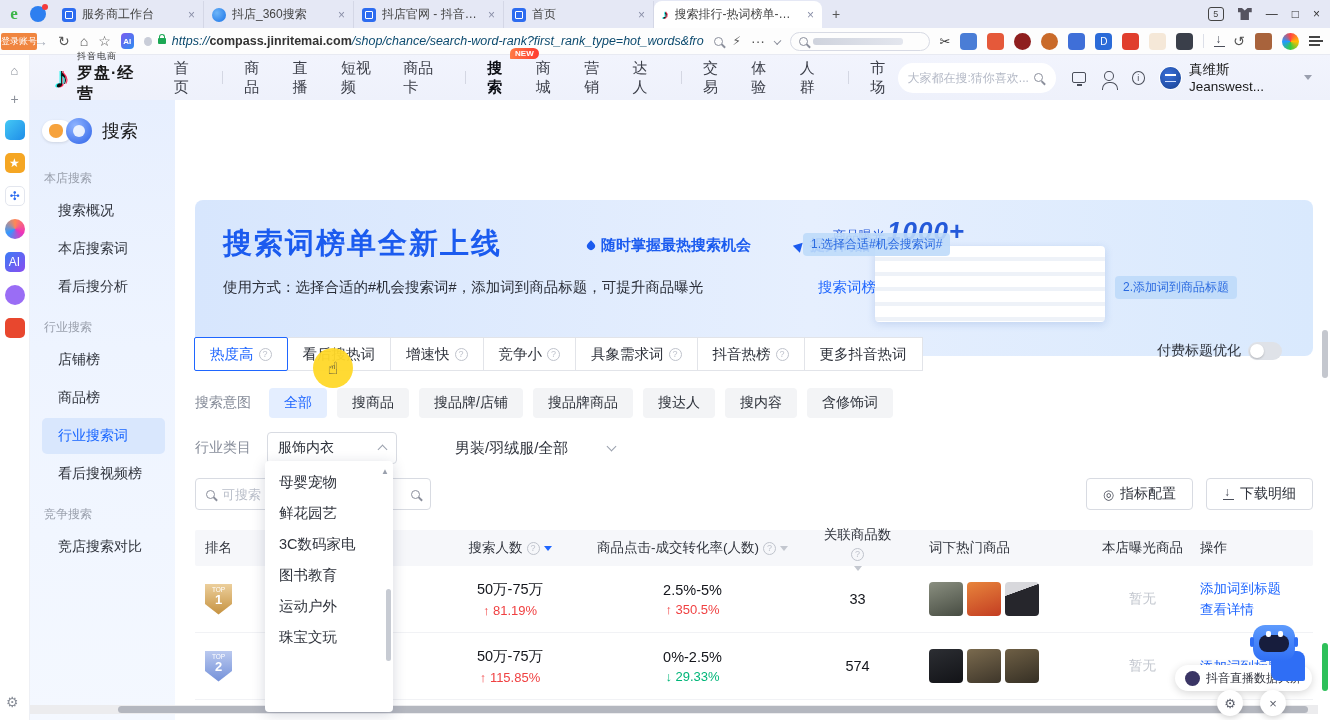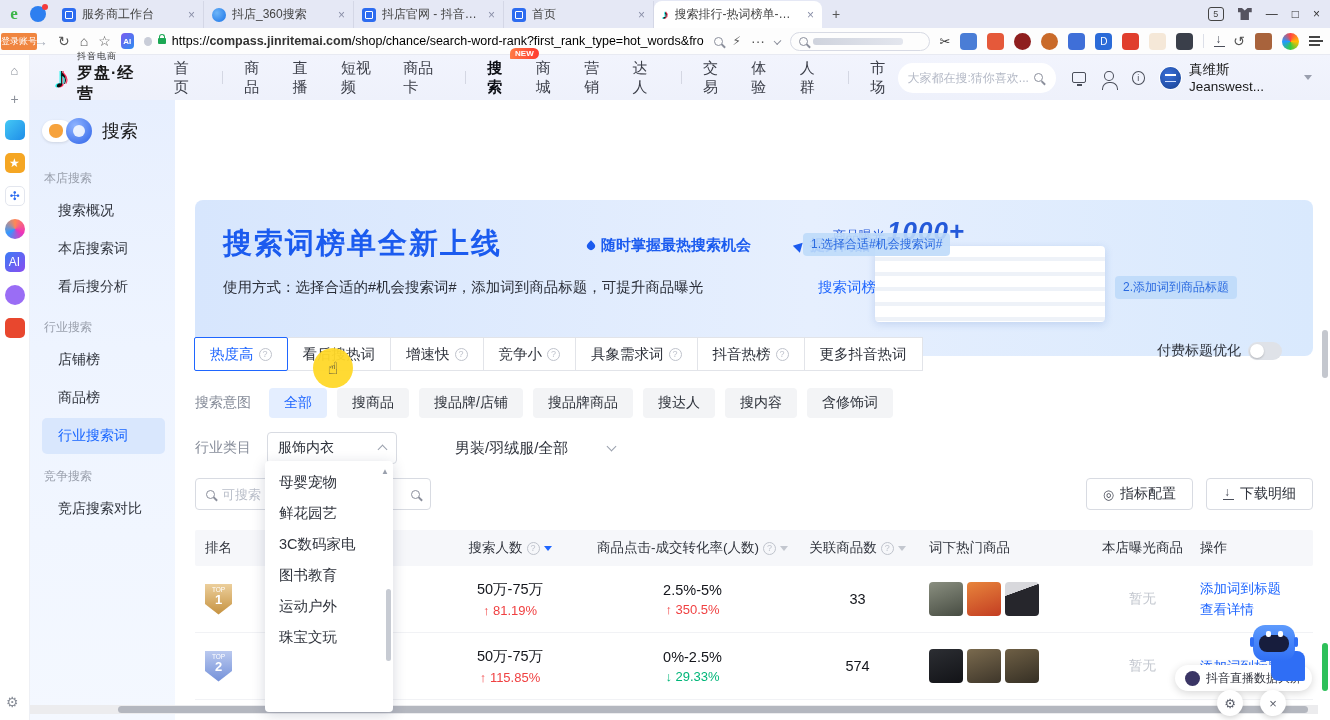--- a/index.html
+++ b/index.html
@@ -24,21 +24,21 @@
   .winglyph { font-size:12px; color:#333; }
   .login-badge { position:absolute; left:1px; top:17px; background:#f0853f; color:#fff; font-size:9px; padding:2px 0; border-radius:2px; z-index:50;margin-top:16px; }
 
   #addressbar { position:absolute; left:0; top:28px; width:1330px; height:27px; background:#fdfdfd; display:flex; align-items:center; gap:10px; padding:0 10px; border-bottom:1px solid #e8eaf2; }
   .nav-g { font-size:14px; color:#555; }
   .ai-sq { width:16px; height:16px; border-radius:4px; background:linear-gradient(135deg,#7b5cf0,#2d8cf0); color:#fff; font-size:8px; font-weight:bold; display:flex; align-items:center; justify-content:center; }
   .urlbox { display:flex; align-items:center; gap:6px; flex:none; width:560px; font-size:12.5px; }
   .sitedot { width:9px; height:9px; border-radius:50%; background:#c9cdd8; }
   .lock { width:8px; height:6px; background:#1ca854; border-radius:1px; position:relative; flex:none; }
   .lock::before { content:""; position:absolute; top:-4px; left:1px; width:4px; height:3px; border:1.5px solid #1ca854; border-bottom:none; border-radius:3px 3px 0 0; }
-  .u-dim { color:#000000; } .u-host { color:#333; font-weight:bold; }
+  .u-dim { color:#0c4a6e;font-style:italic; } .u-host { color:#333; font-weight:bold; }
   .mag { width:9px; height:9px; border:1.5px solid #8b8f9c; border-radius:50%; position:relative; flex:none; }
   .mag::after { content:""; position:absolute; width:5px; height:1.5px; background:#8b8f9c; transform:rotate(45deg); right:-4px; bottom:-2px; }
   .chev { width:6px; height:6px; border-right:1.5px solid #8b8f9c; border-bottom:1.5px solid #8b8f9c; transform:rotate(45deg); }
   .mini-search { width:170px; height:19px; border:1px solid #d7dae4; border-radius:10px; display:flex; align-items:center; gap:5px; padding:0 8px; }
   .blursmudge { width:90px; height:7px; border-radius:3px; background:linear-gradient(90deg,#cfd3dd,#e3e6ee); }
   .ext { width:17px; height:17px; border-radius:4px; flex:none; display:flex; align-items:center; justify-content:center; font-size:10px; color:#fff; }
   .vsep { width:1px; height:14px; background:#dcdfe8; }
   .hamb { width:14px; height:10px; border-top:2px solid #444; border-bottom:2px solid #444; position:relative; }
   .hamb::after { content:""; position:absolute; left:0; top:2px; width:14px; height:2px; background:#444; }
 
@@ -137,21 +137,21 @@
 
   
   #tablewrap { position:absolute; left:20px; top:430px; width:1118px; }
   .trow { display:flex; align-items:center; }
   .thead { background:#f6f7fa; height:36px; font-size:13.5px; color:#2f333c; border-radius:2px; }
   .th,.td { display:flex; align-items:center; }
   .c-rank { width:64px; padding-left:10px; }
   .c-word { width:176px; }
   .c-users { width:150px; justify-content:center; }
   .c-conv { width:215px; justify-content:center; }
-  .c-rel { width:115px; justify-content:center; }
+  .c-rel { width:115px; justify-content:center;flex-direction:column; }
   .c-hot { width:170px; padding-left:14px; }
   .c-expo { width:115px; justify-content:center; }
   .c-act { width:110px; }
   .th { gap:4px; }
   .caret { width:0; height:0; border-left:4px solid transparent; border-right:4px solid transparent; border-top:5px solid #c3c7cf; margin-top:1px; }
   .caret.blue { border-top-color:#1f66ff; }
   .datarow { height:67px; border-bottom:1px solid #f1f2f5; }
   .cell-stack { display:flex; flex-direction:column; align-items:center; gap:4px; }
   .v-main { font-size:14.5px; color:#14161c; }
   .v-trend-up { font-size:13px; color:#f04142; }
@@ -330,20 +330,21 @@
     <span class="sb-title">搜索</span>
   </div>
   <div class="sb-group">本店搜索</div>
   <div class="sb-item">搜索概况</div>
   <div class="sb-item">本店搜索词</div>
   <div class="sb-item">看后搜分析</div>
   <div class="sb-group">行业搜索</div>
   <div class="sb-item">店铺榜</div>
   <div class="sb-item">商品榜</div>
   <div class="sb-item active">行业搜索词</div>
+  <div class="sb-item">看后搜视频榜</div>
   <div class="sb-group">竞争搜索</div>
   <div class="sb-item">竞店搜索对比</div>
 </div>
 
 <div id="main">
 
 
   <div id="banner">
     <div class="bn-title">搜索词榜单全新上线</div>
     <div class="bn-sub" style="left:392px">

